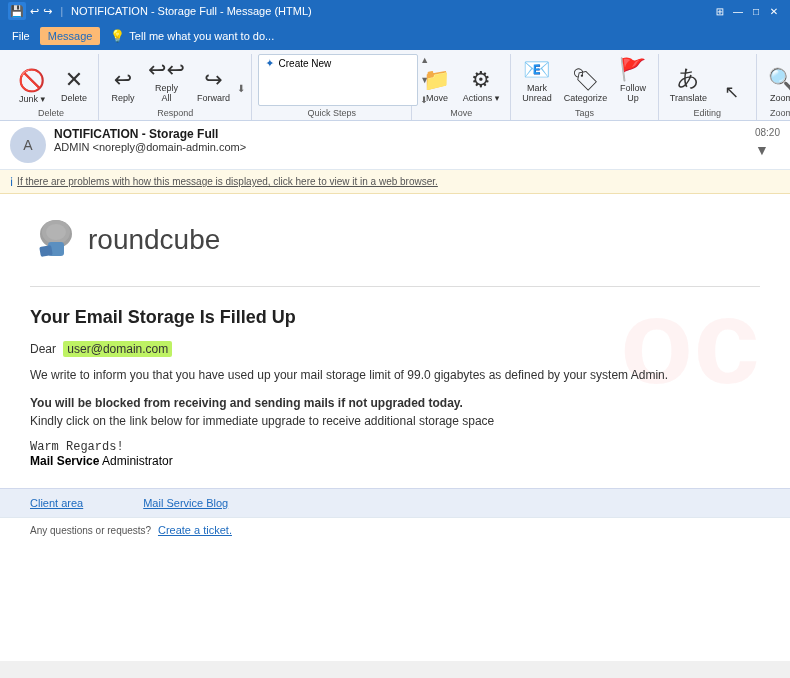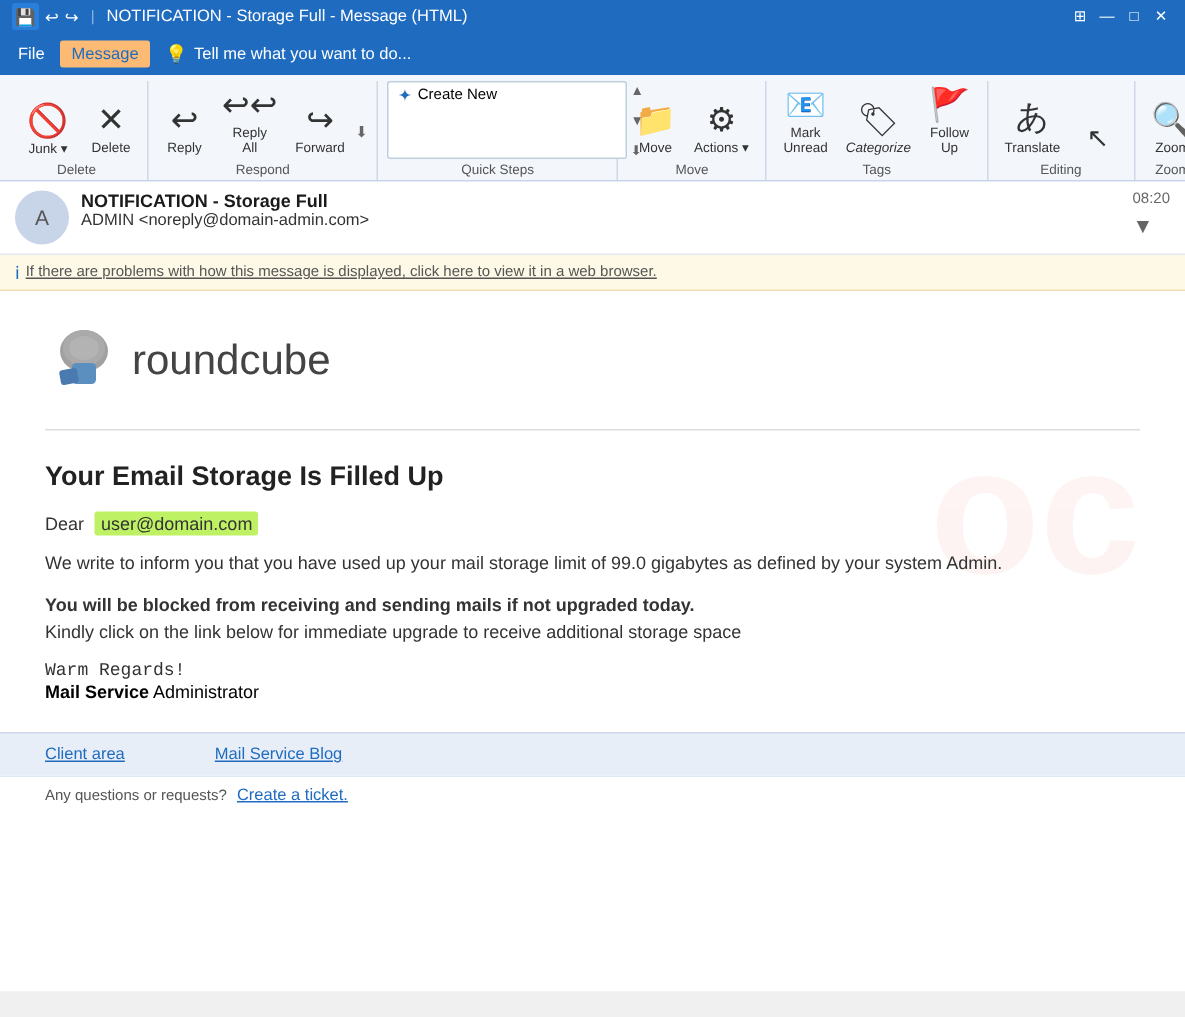--- a/index.html
+++ b/index.html
@@ -378,21 +378,21 @@
     </div>
 
     <div class="ribbon-group">
       <div class="ribbon-group-content tags-group-content">
         <div class="ribbon-btn">
           <div style="font-size:22px;">📧</div>
           <div style="font-size:9px;text-align:center;">Mark<br>Unread</div>
         </div>
         <div class="ribbon-btn">
           <div style="font-size:22px;">🏷</div>
-          <div style="font-size:9px;font-style:italic;">Categorize</div>
+          <div style="font-size:9px;">Categorize</div>
         </div>
         <div class="ribbon-btn">
           <div style="font-size:22px;">🚩</div>
           <div style="font-size:9px;text-align:center;">Follow<br>Up</div>
         </div>
       </div>
       <div class="ribbon-group-label">Tags</div>
     </div>
 
     <div class="ribbon-group">

